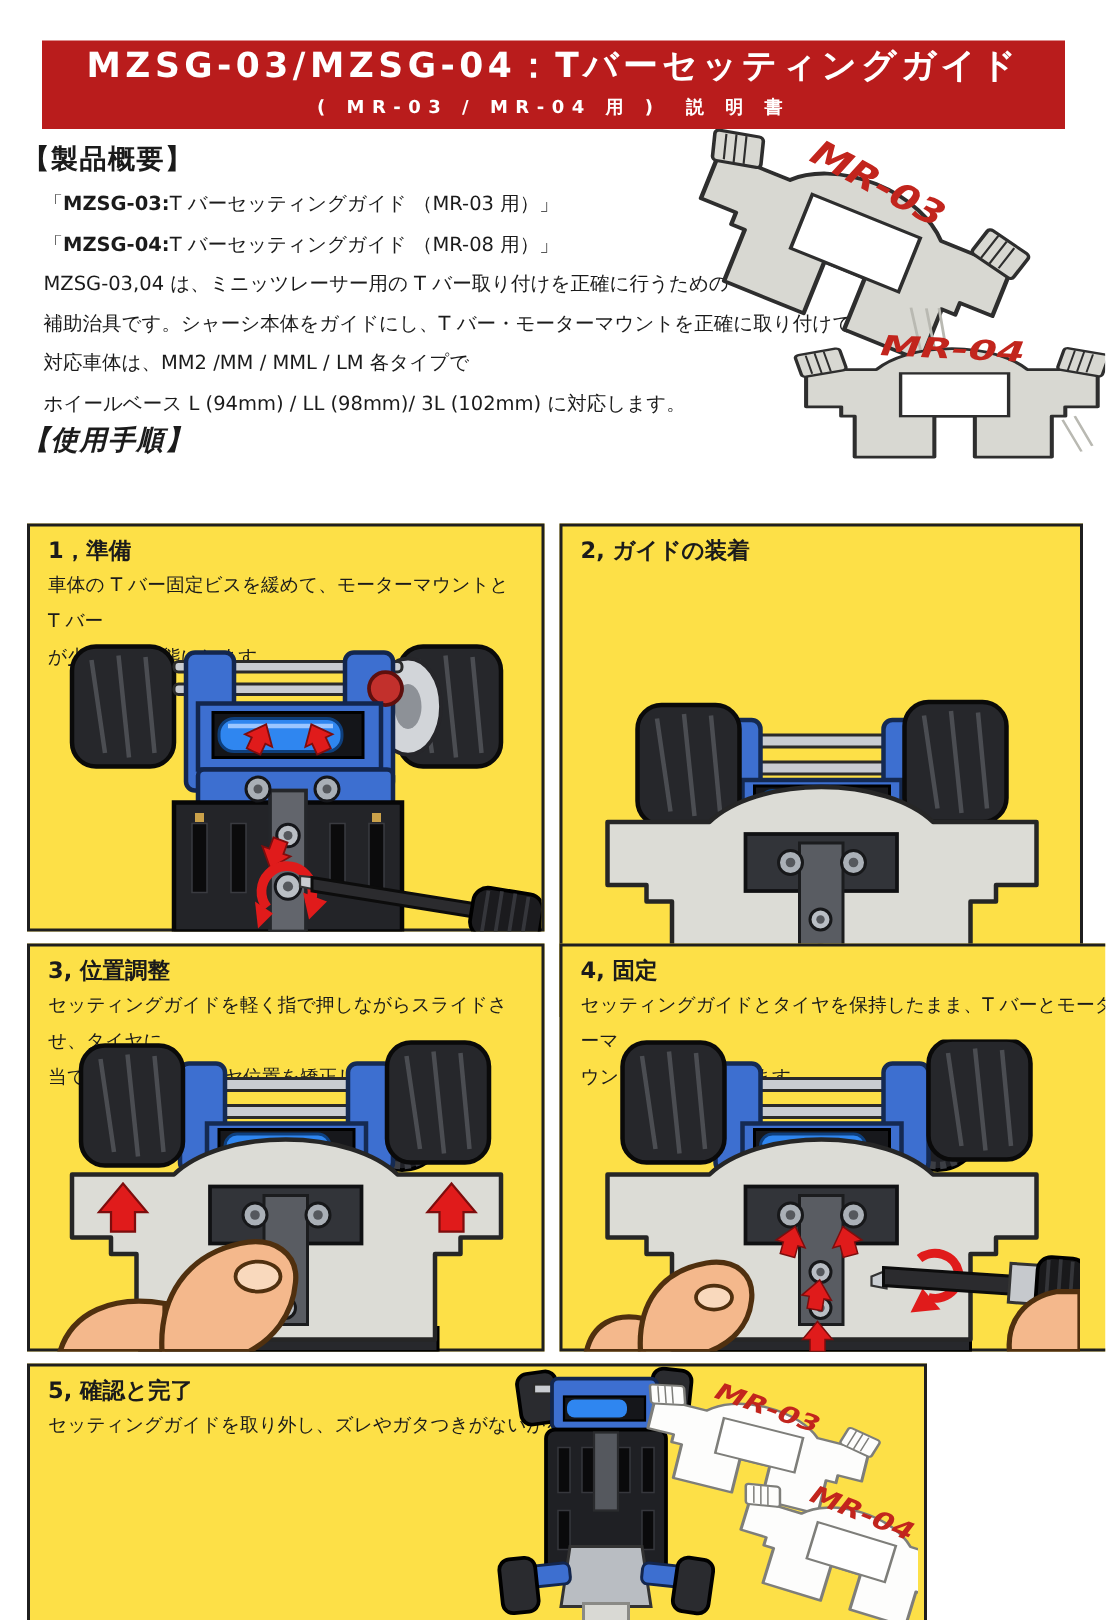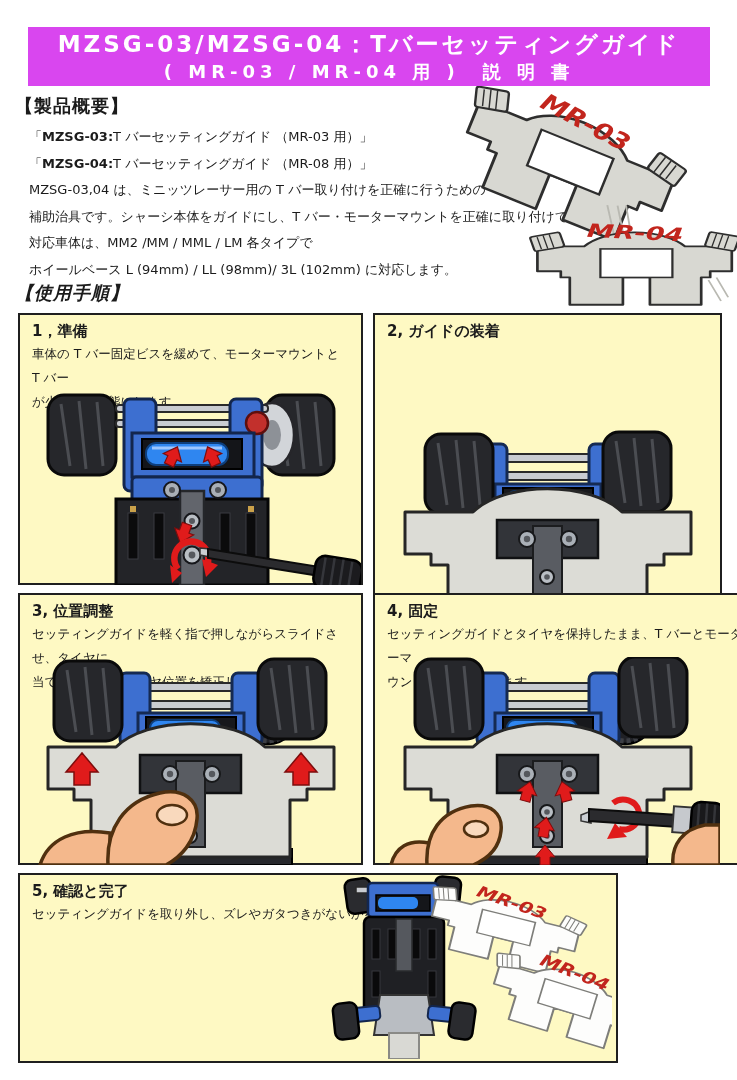--- a/index.html
+++ b/index.html
@@ -1,27 +1,27 @@
 <!DOCTYPE html>
 <html><head>
 <meta charset="utf-8">
 <style>
   html,body{margin:0;padding:0;background:#ffffff;}
   .page{position:relative;width:737px;height:1080px;background:#fff;overflow:hidden;
         font-family:"DejaVu Sans","Liberation Sans",sans-serif;color:#1b1b1b;}
-  .titlebar{position:absolute;left:28px;top:27px;width:682px;height:59px;background:#d946ef;
+  .titlebar{position:absolute;left:28px;top:27px;width:682px;height:59px;background:#b91c1c;
         color:#fff;text-align:center;box-sizing:border-box;padding-top:2px;}
   .titlebar .l1{font-size:23px;font-weight:bold;letter-spacing:3px;line-height:30px;white-space:nowrap;}
-  .titlebar .l2{font-size:18px;font-weight:bold;letter-spacing:5px;line-height:25px;white-space:nowrap;}
+  .titlebar .l2{font-size:12px;font-weight:bold;letter-spacing:5px;line-height:25px;white-space:nowrap;}
   .sec-head{position:absolute;font-size:18px;font-weight:bold;letter-spacing:1px;}
   #ov-head{left:15px;top:94px;}
   #steps-head{left:15px;top:281px;font-style:italic;}
   .ov-body{position:absolute;left:29px;top:124px;font-size:13px;line-height:26.5px;}
   .ov-body div{white-space:nowrap;}
-  .panel{position:absolute;background:#fef9c3;border:2px solid #1f1f1f;box-sizing:border-box;}
+  .panel{position:absolute;background:#fde047;border:2px solid #1f1f1f;box-sizing:border-box;margin-top:36px;}
   #p1{left:18px;top:313px;width:345px;height:272px;}
   #p2{left:373px;top:313px;width:349px;height:329px;}
   #p3{left:18px;top:593px;width:345px;height:272px;}
   #p4{left:373px;top:593px;width:393px;height:272px;}
   #p5{left:18px;top:873px;width:600px;height:190px;}
   .panel h3{margin:7px 0 1px 12px;font-size:15px;font-weight:bold;}
   .panel p{margin:1px 12px;font-size:12.5px;line-height:24px;white-space:pre-wrap;}
   .illus{position:absolute;left:0;bottom:-2px;}
   #hero{position:absolute;left:440px;top:86px;}
   #p5 .illus{left:auto;right:4px;top:0;bottom:auto;}

